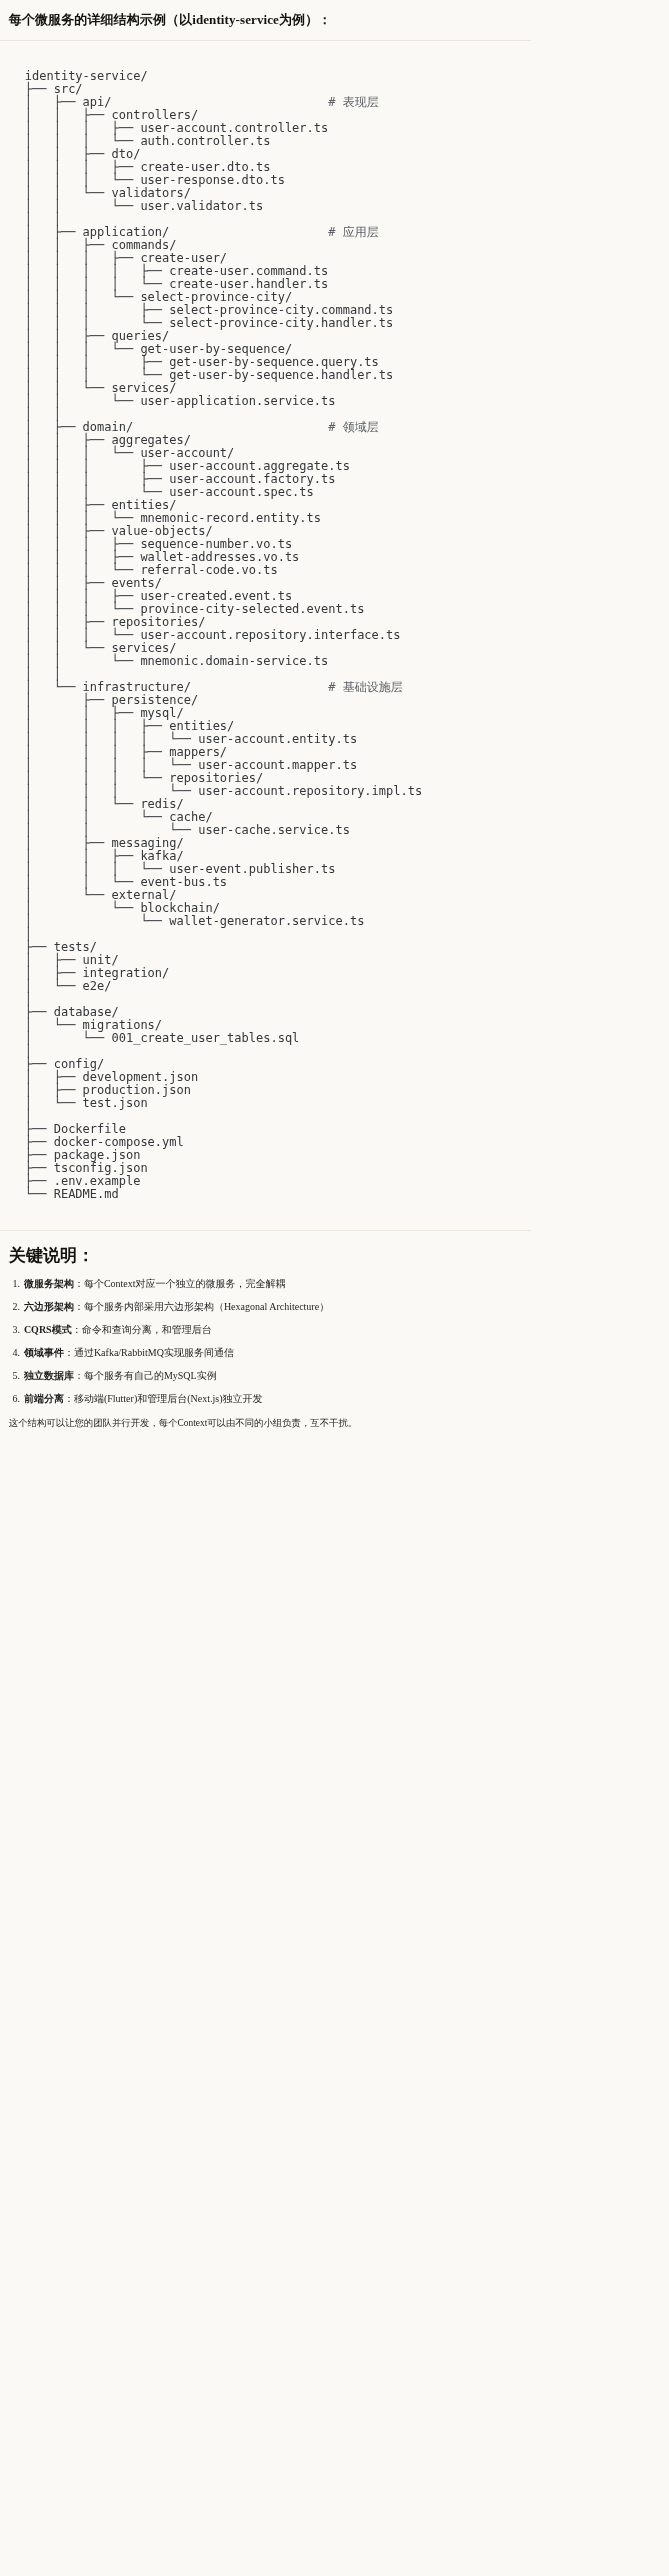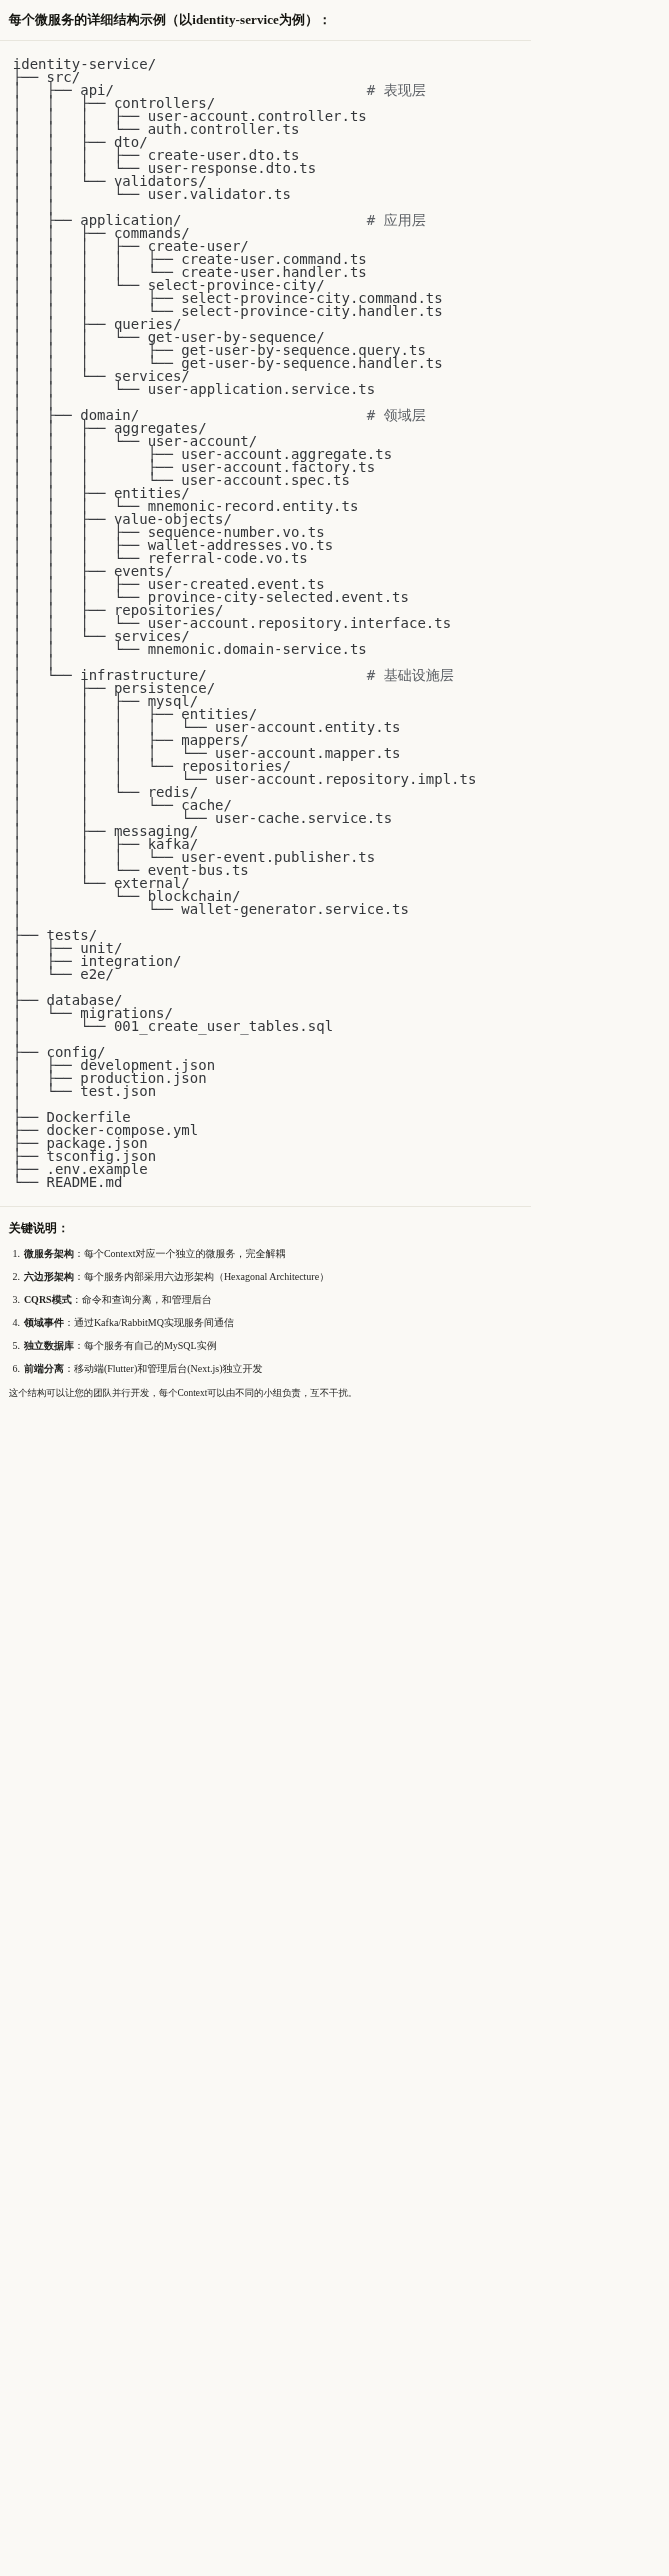--- a/index.html
+++ b/index.html
@@ -35,40 +35,40 @@
   }
 
   
   .code-block {
     padding: 12.5px 8.8px 13.8px 8.8px;
     border-bottom: 0.6px solid #e8e6dd;
     background: #faf9f5;
     overflow: hidden;
   }
   pre.tree {
-    margin: 4px;
+    margin: 16px;
     font-family: "DejaVu Sans Mono", "Liberation Mono", monospace;
-    font-size: 14px;
+    font-size: 12px;
     line-height: 13px;
     color: #33363a;
     white-space: pre;
     tab-size: 4;
   }
   pre.tree .cmt {
     color: #5d6166;
   }
 
   
   .notes-block {
     padding: 12.5px 8.8px 8.8px 8.8px;
   }
   .notes-heading {
     font-family: "Liberation Serif", "DejaVu Serif", serif;
     font-weight: 700;
-    font-size: 12px;
+    font-size: 17px;
     color: #14140f;
     margin: 0 0 8.8px 0;
     letter-spacing: 0.1px;
   }
   ol.notes-list {
     margin: 0 0 6.3px 0;
     padding: 0 0 0 13.8px;
     list-style: decimal;
     font-family: "Liberation Serif", "DejaVu Serif", serif;
     font-size: 10px;

